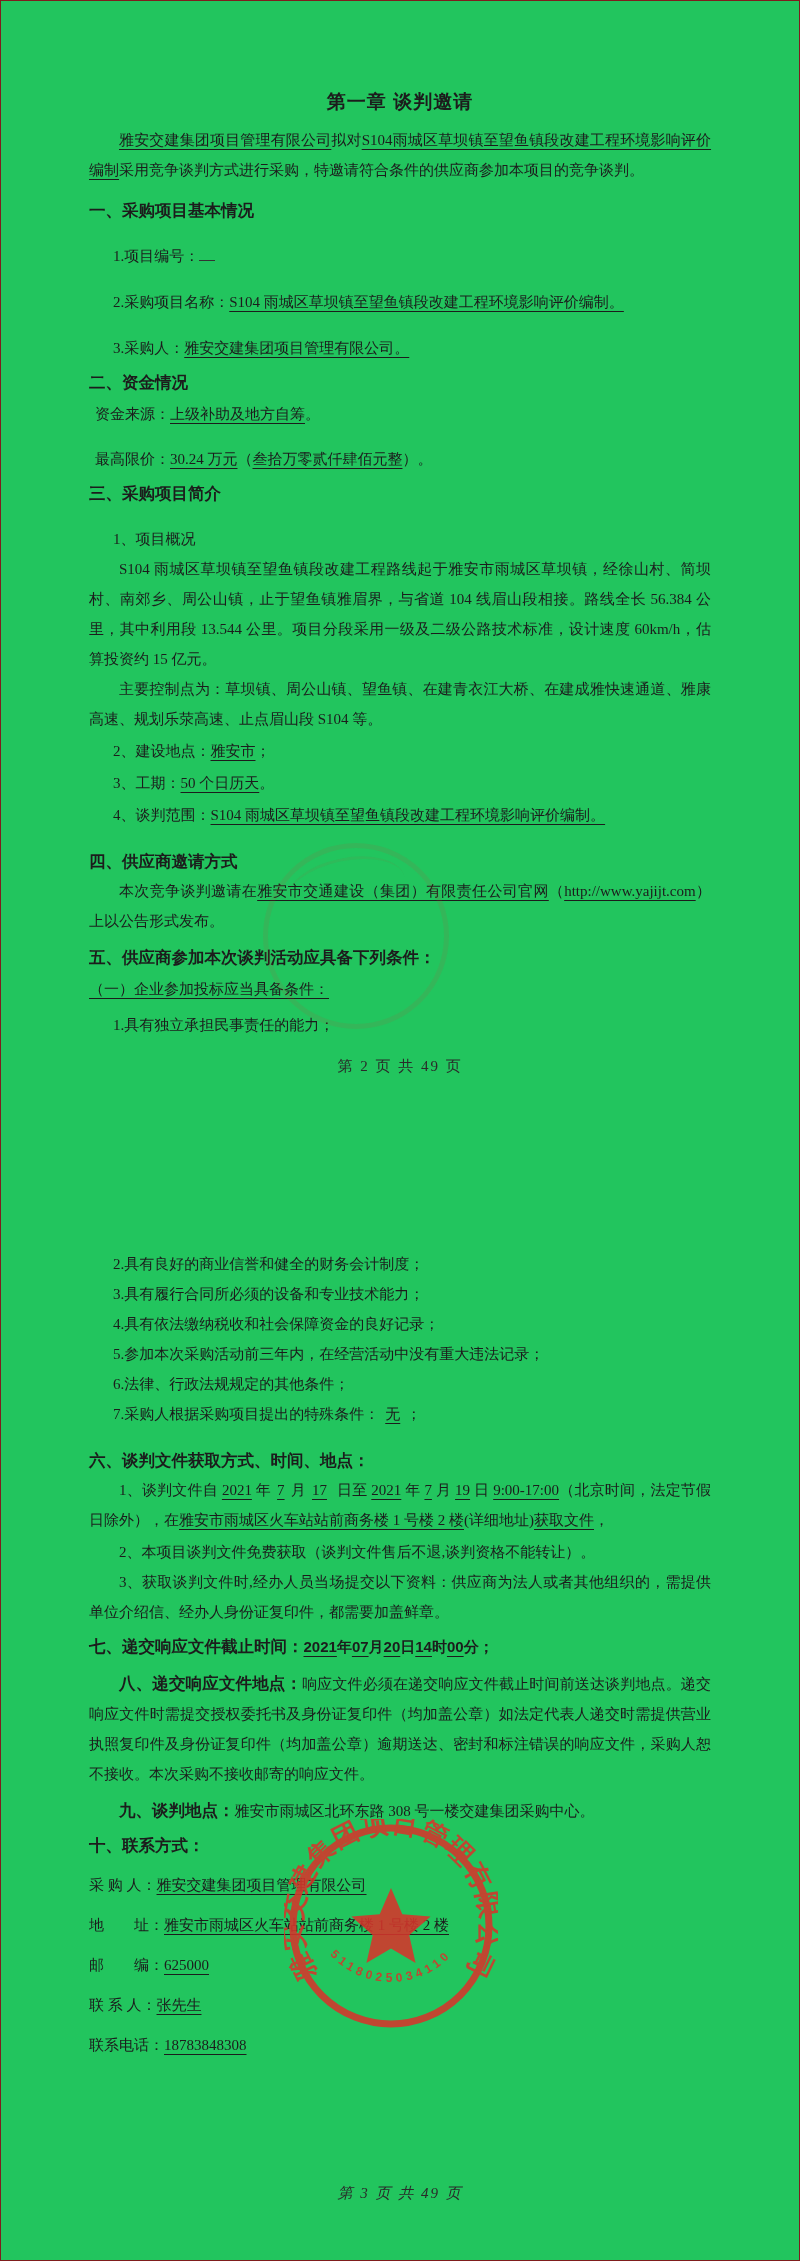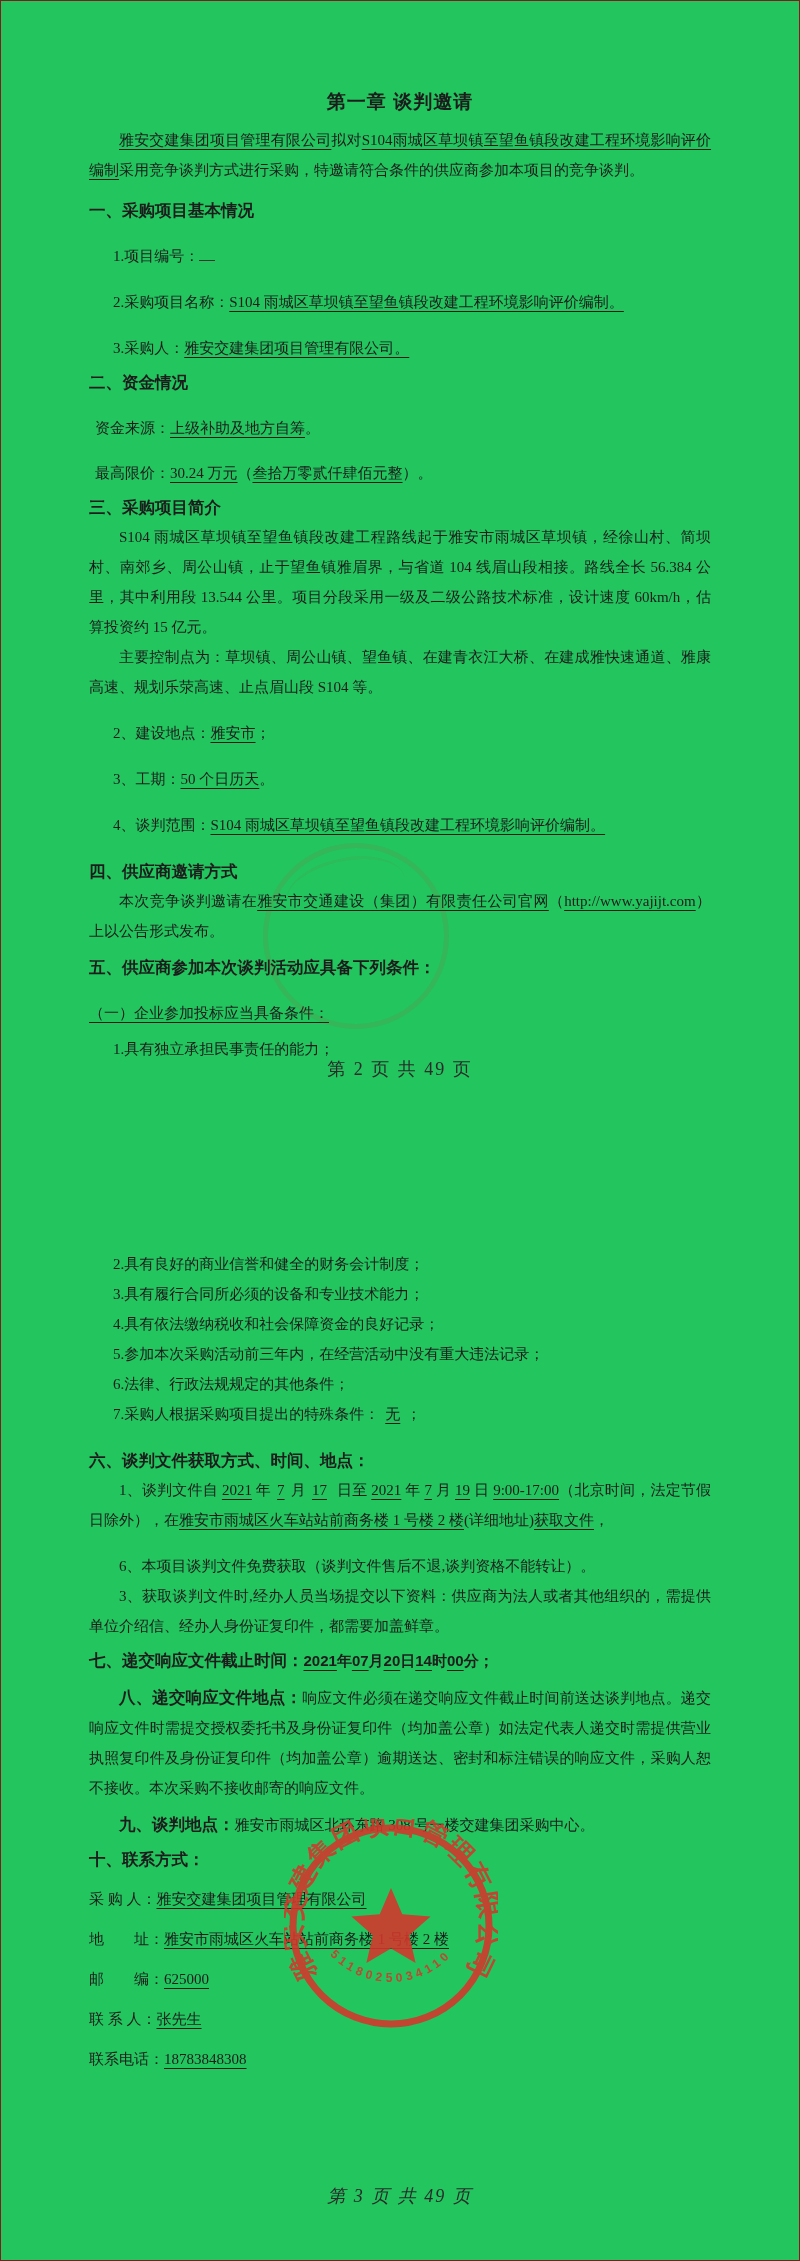--- a/index.html
+++ b/index.html
@@ -42,28 +42,28 @@
     font-size:16.5px;
     line-height:30px;
   }
   .p{margin:0;line-height:30px;}
   .ind{text-indent:2em;}
   .item{padding-left:24px;}
   .subitem{padding-left:6px;}
   .u{text-decoration:underline;text-underline-offset:4px;text-decoration-thickness:1px;}
   .blank{padding:0 6px;}
   .blank-line{display:inline-block;width:16px;border-bottom:1px solid #333;height:14px;}
-  .mt2{margin-top:16px;}.mt4{margin-top:15px;}.mt6{margin-top:6px;}
+  .mt2{margin-top:2px;}.mt4{margin-top:15px;}.mt6{margin-top:6px;}
   .mt8{margin-top:16px;}.mt10{margin-top:10px;}.mt12{margin-top:4px;}
   .bold{font-weight:700;font-family:"Liberation Sans","DejaVu Sans",sans-serif;}
   .footer{
     position:absolute;
     width:100%;
     text-align:center;
-    font-size:18px;
+    font-size:15px;
     color:#2a2a2a;
     letter-spacing:2px;
   }
   #footer-p2{top:1056px;}
   #footer-p3{top:2183px;font-style:italic;}
   .contact-row{margin-top:10px;}
   
   #stamp{
     position:absolute;
     left:283px;top:1818px;
@@ -103,20 +103,21 @@
 
     <p class="p item mt8"><span>1.项目编号：</span><span class="blank-line"></span></p>
     <p class="p item mt8"><span>2.采购项目名称：</span><span class="u">S104 雨城区草坝镇至望鱼镇段改建工程环境影响评价编制。</span></p>
     <p class="p item mt8"><span>3.采购人：</span><span class="u">雅安交建集团项目管理有限公司。</span></p>
 
     <div class="h mt12">二、资金情况</div>
     <p class="p subitem mt2"><span>资金来源：</span><span class="u">上级补助及地方自筹</span><span>。</span></p>
     <p class="p subitem mt4"><span>最高限价：</span><span class="u">30.24 万元</span><span>（</span><span class="u">叁拾万零贰仟肆佰元整</span><span>）。</span></p>
 
     <div class="h mt12">三、采购项目简介</div>
+    <p class="p item mt8">1、项目概况</p>
     <p class="p ind">S104 雨城区草坝镇至望鱼镇段改建工程路线起于雅安市雨城区草坝镇，经徐山村、简坝村、南郊乡、周公山镇，止于望鱼镇雅眉界，与省道 104 线眉山段相接。路线全长 56.384 公里，其中利用段 13.544 公里。项目分段采用一级及二级公路技术标准，设计速度 60km/h，估算投资约 15 亿元。</p>
     <p class="p ind">主要控制点为：草坝镇、周公山镇、望鱼镇、在建青衣江大桥、在建成雅快速通道、雅康高速、规划乐荥高速、止点眉山段 S104 等。</p>
     <p class="p item mt2"><span>2、建设地点：</span><span class="u">雅安市</span><span>；</span></p>
     <p class="p item mt2"><span>3、工期：</span><span class="u">50 个日历天</span><span>。</span></p>
     <p class="p item mt2"><span>4、谈判范围：</span><span class="u">S104 雨城区草坝镇至望鱼镇段改建工程环境影响评价编制。</span></p>
 
     <div class="h mt8">四、供应商邀请方式</div>
     <p class="p ind"><span>本次竞争谈判邀请在</span><span class="u">雅安市交通建设（集团）有限责任公司官网</span><span>（</span><span class="u">http://www.yajijt.com</span><span>）上以公告形式发布。</span></p>
 
     <div class="h mt6">五、供应商参加本次谈判活动应具备下列条件：</div>
@@ -132,21 +133,21 @@
 
     <p class="p item">2.具有良好的商业信誉和健全的财务会计制度；</p>
     <p class="p item">3.具有履行合同所必须的设备和专业技术能力；</p>
     <p class="p item">4.具有依法缴纳税收和社会保障资金的良好记录；</p>
     <p class="p item">5.参加本次采购活动前三年内，在经营活动中没有重大违法记录；</p>
     <p class="p item">6.法律、行政法规规定的其他条件；</p>
     <p class="p item"><span>7.采购人根据采购项目提出的特殊条件：</span><span class="u blank">无</span><span>；</span></p>
 
     <div class="h mt8">六、谈判文件获取方式、时间、地点：</div>
     <p class="p ind"><span>1、谈判文件自 </span><span class="u">2021</span><span> 年</span><span class="u blank">7</span><span>月</span><span class="u blank">17</span><span> 日至 </span><span class="u">2021</span><span> 年 </span><span class="u">7</span><span> 月 </span><span class="u">19</span><span> 日 </span><span class="u">9:00-17:00</span><span>（北京时间，法定节假日除外），在</span><span class="u">雅安市雨城区火车站站前商务楼 1 号楼 2 楼</span><span>(详细地址)</span><span class="u">获取文件</span><span>，</span></p>
-    <p class="p ind mt2">6、本项目谈判文件免费获取（谈判文件售后不退,谈判资格不能转让）。</p>
+    <p class="p ind mt2">2、本项目谈判文件免费获取（谈判文件售后不退,谈判资格不能转让）。</p>
     <p class="p ind">3、获取谈判文件时,经办人员当场提交以下资料：供应商为法人或者其他组织的，需提供单位介绍信、经办人身份证复印件，都需要加盖鲜章。</p>
 
     <p class="p mt12"><span class="h">七、递交响应文件截止时间：</span><span class="bold u">2021</span><span class="bold">年</span><span class="bold u">07</span><span class="bold">月</span><span class="bold u">20</span><span class="bold">日</span><span class="bold u">14</span><span class="bold">时</span><span class="bold u">00</span><span class="bold">分；</span></p>
 
     <p class="p ind mt6"><span class="h">八、递交响应文件地点：</span><span>响应文件必须在递交响应文件截止时间前送达谈判地点。递交响应文件时需提交授权委托书及身份证复印件（均加盖公章）如法定代表人递交时需提供营业执照复印件及身份证复印件（均加盖公章）逾期送达、密封和标注错误的响应文件，采购人恕不接收。本次采购不接收邮寄的响应文件。</span></p>
 
     <p class="p ind mt6"><span class="h">九、谈判地点：</span><span>雅安市雨城区北环东路 308 号一楼交建集团采购中心。</span></p>
 
     <div class="h mt12">十、联系方式：</div>
     <p class="p contact-row"><span>采 购 人：</span><span class="u">雅安交建集团项目管理有限公司</span></p>

